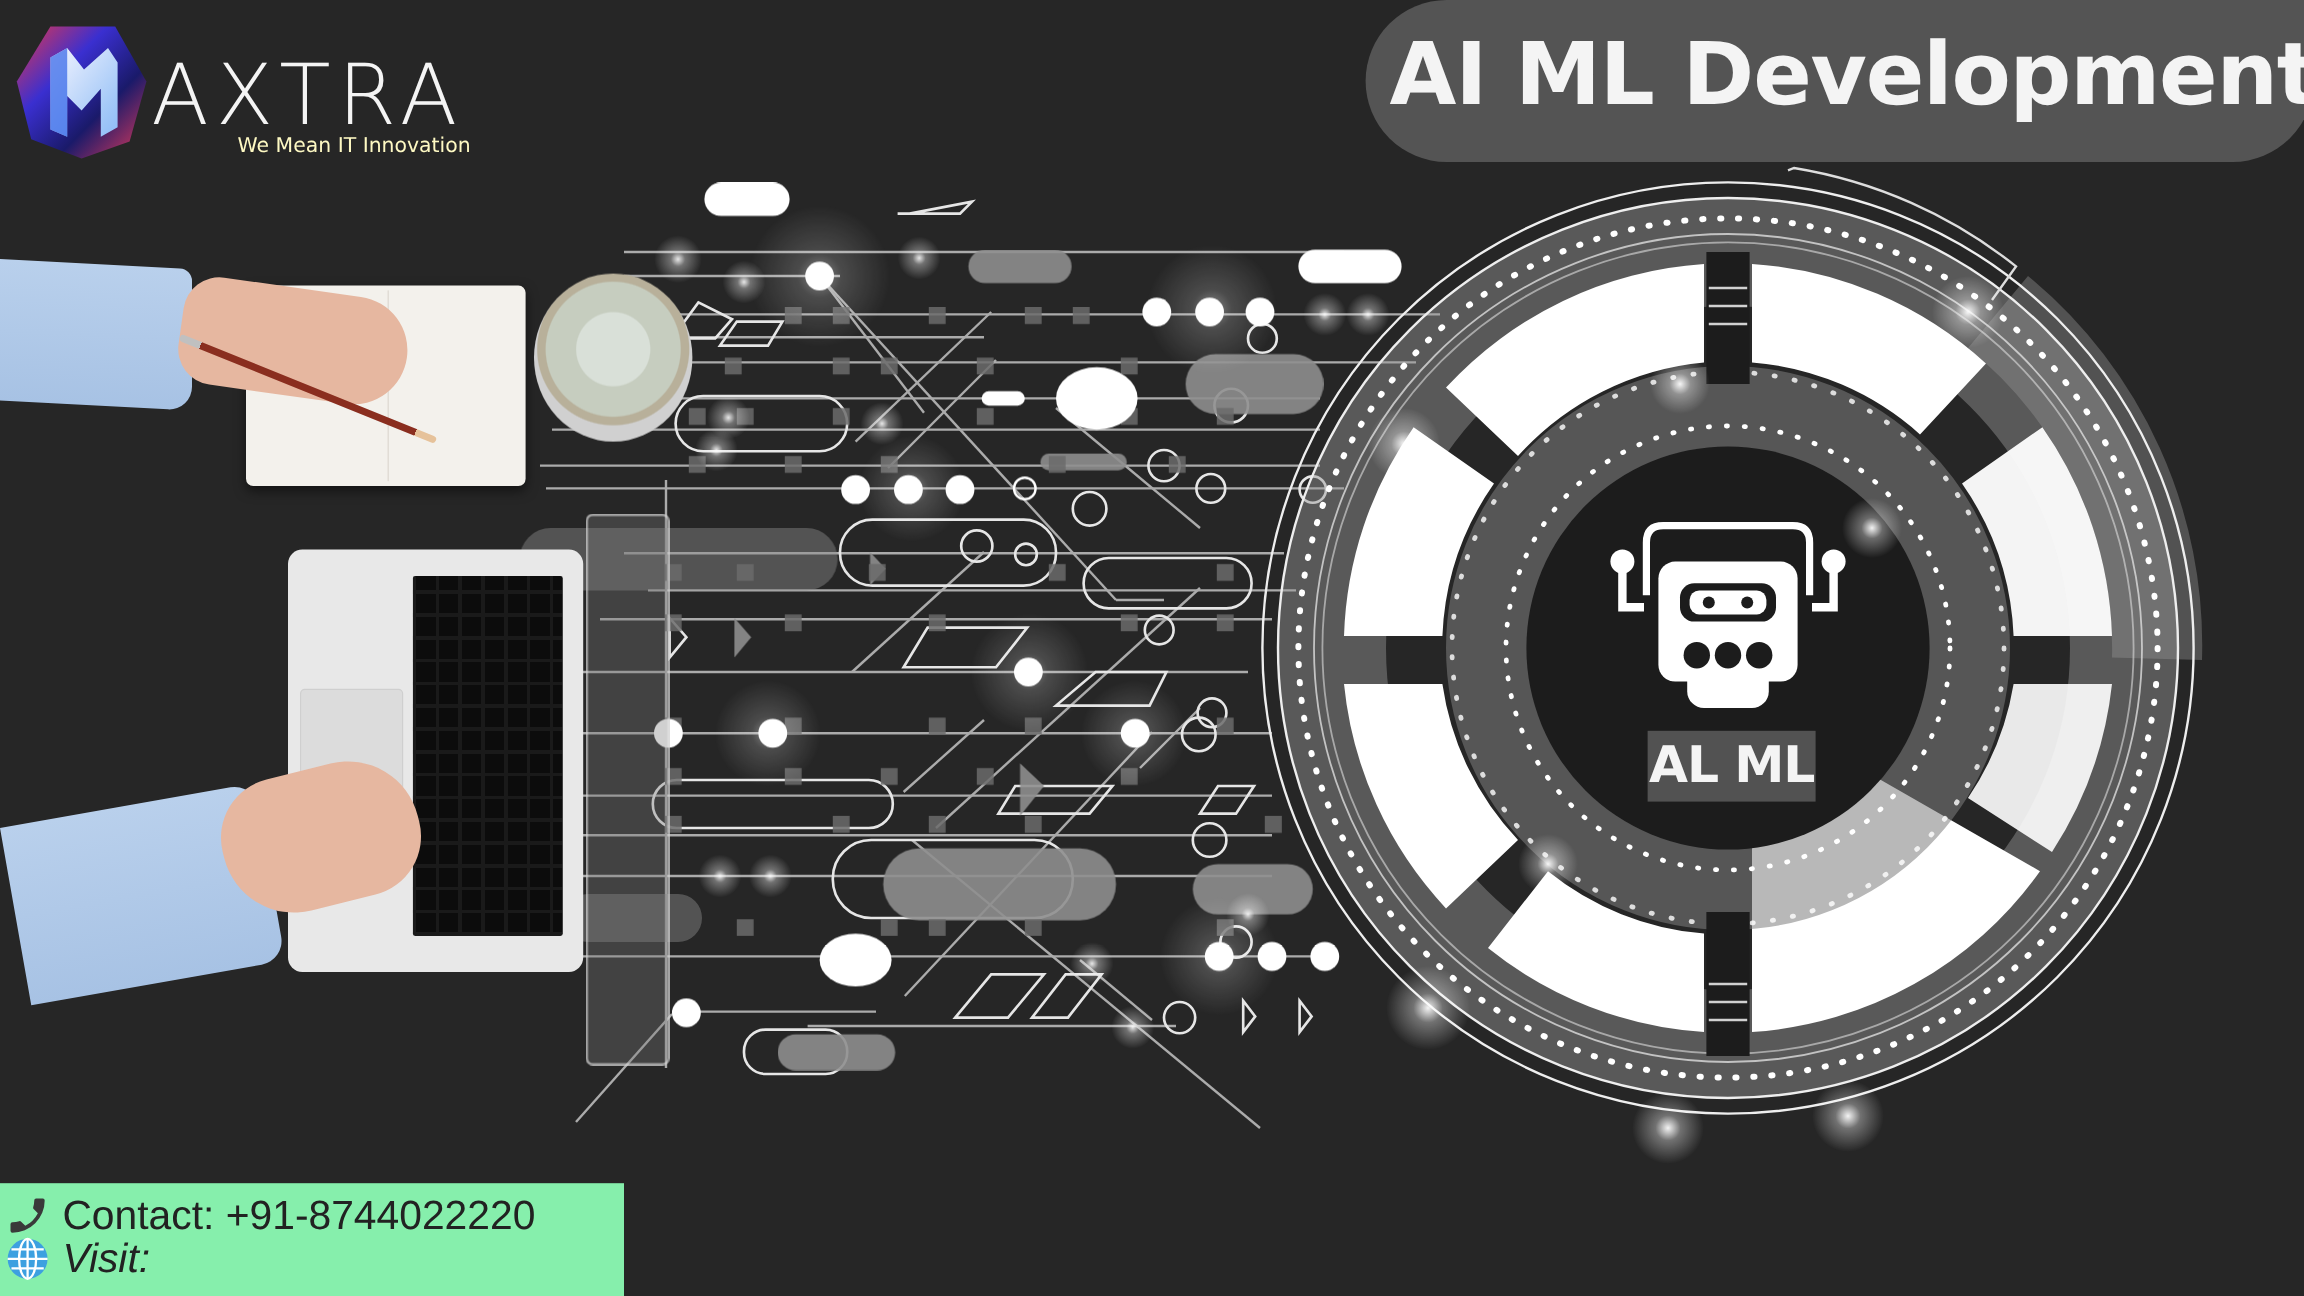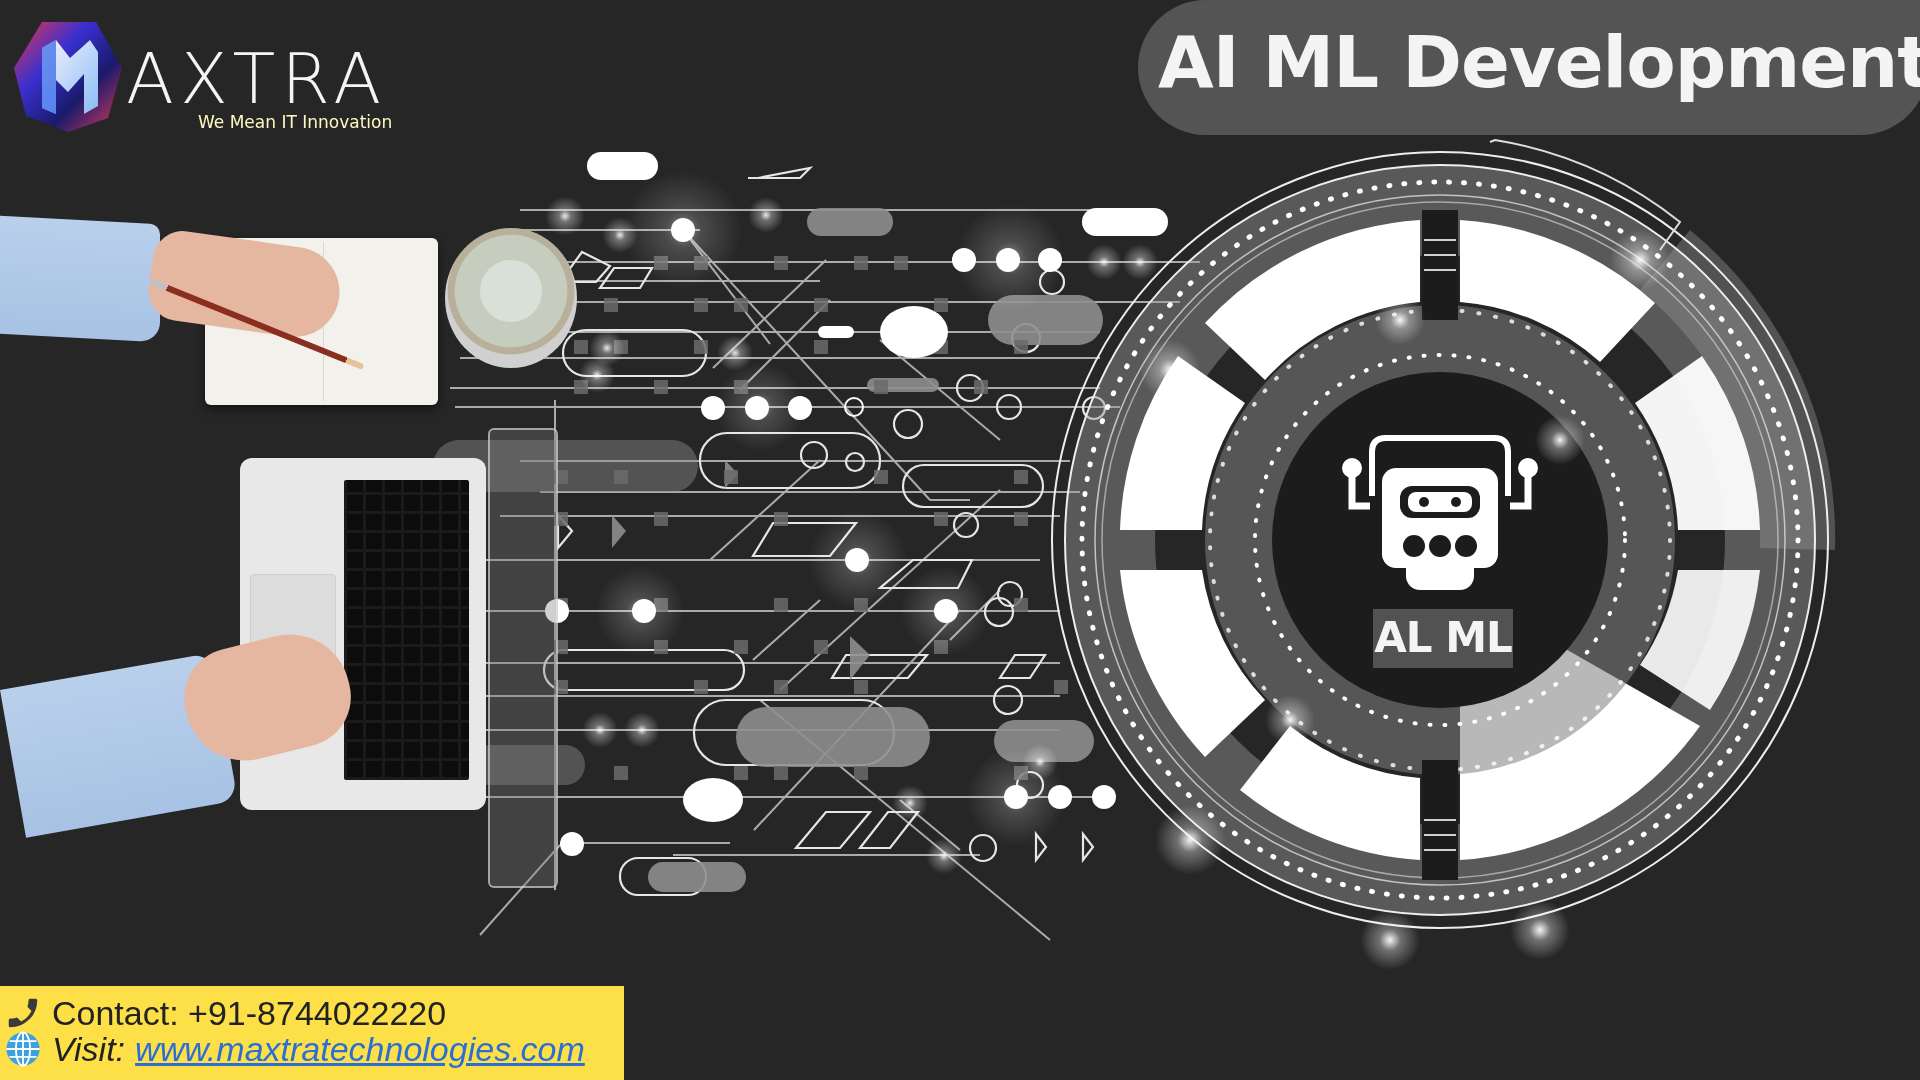--- a/index.html
+++ b/index.html
@@ -17,21 +17,21 @@
   .notepad::after { content:""; position:absolute; left:118px; top:4px; bottom:4px; width:1px; background:#dcd8d0; }
   .arm { background:linear-gradient(180deg,#b9d0ec,#a7c2e4); }
   .skin { background:#e6b7a0; }
   .laptop-base { left:240px; top:458px; width:246px; height:352px; background:#e8e8e8; border-radius:12px; }
   .trackpad { left:250px; top:574px; width:84px; height:112px; background:#dcdcdc; border-radius:4px; border:1px solid #cfcfcf; }
   .keyboard { left:344px; top:480px; width:125px; height:300px; background:#1a1a1a; border-radius:2px;
     background-image: repeating-linear-gradient(0deg, #1a1a1a 0 3px, transparent 3px 19px), repeating-linear-gradient(90deg, #1a1a1a 0 3px, #0c0c0c 3px 19px); }
   .laptop-screen { left:488px; top:428px; width:66px; height:456px; background:rgba(120,120,120,.35); border:2px solid rgba(230,230,230,.6); border-radius:6px; }
   .plant { left:445px; top:228px; width:132px; height:140px; border-radius:50%; background:radial-gradient(circle at 50% 45%, #d9e0d8 0 30%, #c6cdbf 31% 55%, #b8b09a 56% 62%, #d0d0d0 63% 100%); }
   
-  .contact-box { left:0; top:986px; width:624px; height:94px; background:#fde047; }
+  .contact-box { left:0; top:986px; width:520px; height:94px; background:#86efac; }
   .contact-line { left:4px; font-size:34px; color:#222; line-height:1; white-space:nowrap; display:flex; align-items:center; gap:10px; }
   .contact-line a { color:#2b6fd6; text-decoration:underline; }
   svg.full { position:absolute; left:0; top:0; }
 </style>
 </head>
 <body>
 
 <div class="abs logo-mark">
   <svg width="112" height="116" viewBox="0 0 112 116">
     <defs>
@@ -364,15 +364,14 @@
           <circle cx="12" cy="12" r="10.5" fill="#3da0e0"></circle>
           <g fill="none" stroke="#fff" stroke-width="1.2">
             <ellipse cx="12" cy="12" rx="4.5" ry="10.5"></ellipse>
             <line x1="12" y1="1.5" x2="12" y2="22.5"></line>
             <line x1="1.5" y1="12" x2="22.5" y2="12"></line>
             <path d="M3.5 7h17M3.5 17h17"></path>
           </g>
         </svg>
     </span>
     <span>Visit:</span>
-    <a href="#">www.maxtratechnologies.com</a>
   </div>
 </div>
 
 </body></html>

